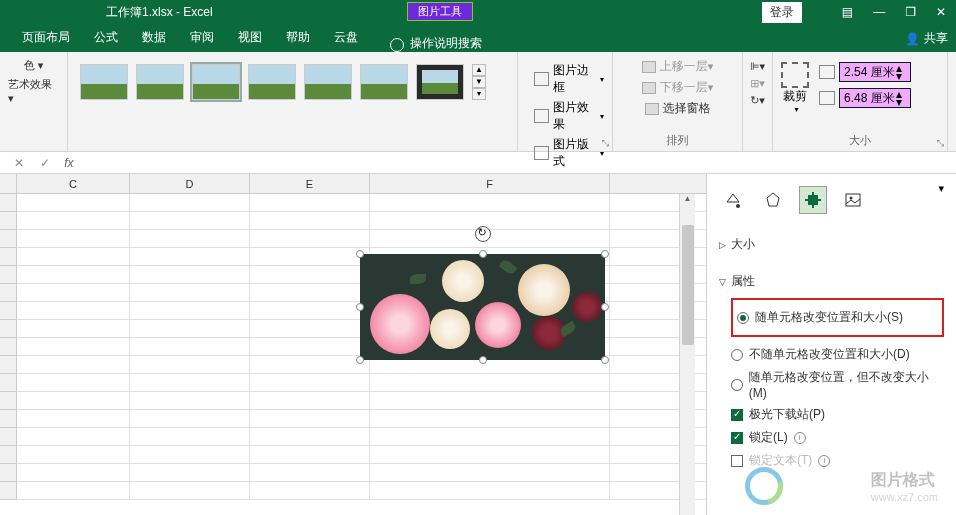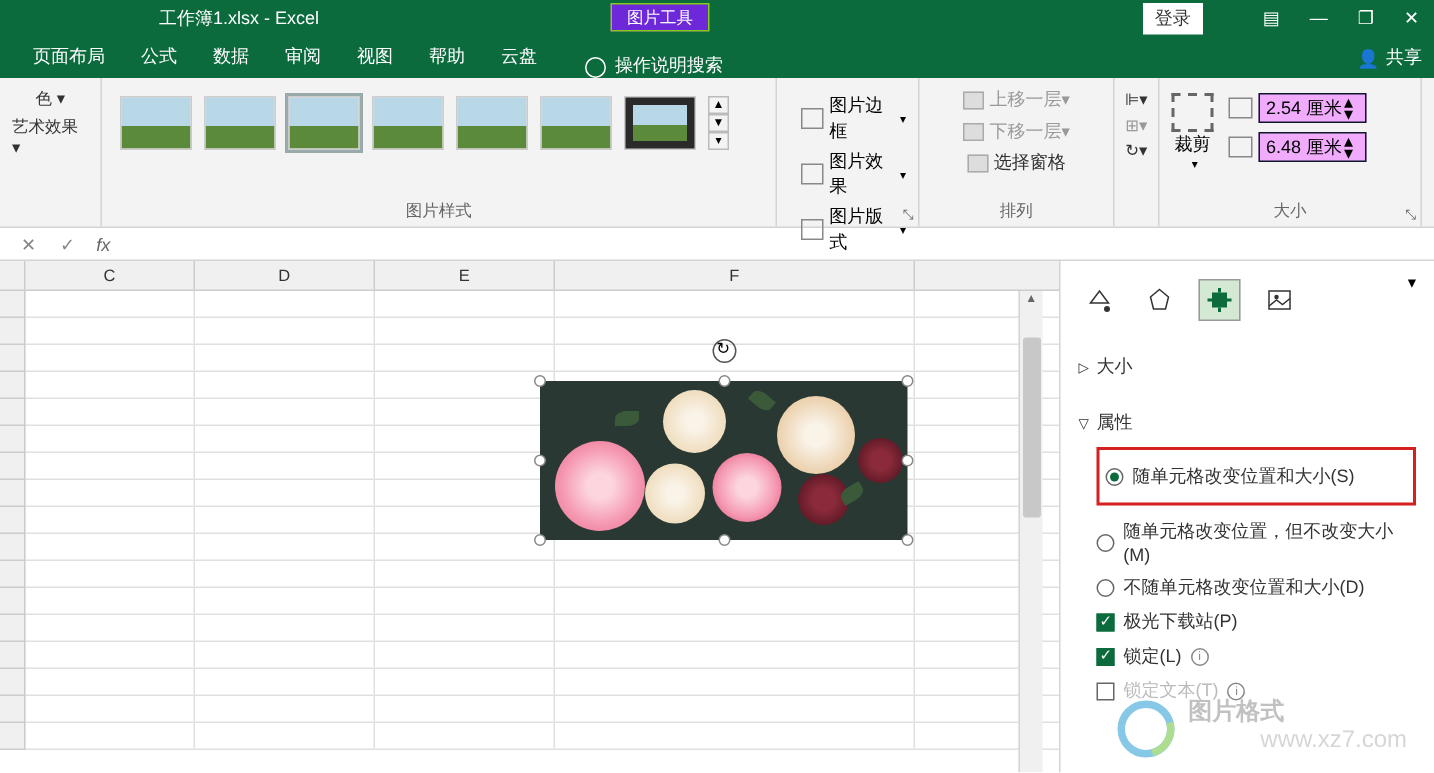--- a/index.html
+++ b/index.html
@@ -90,21 +90,21 @@
 .radio{width:12px;height:12px;border:1px solid #666;border-radius:50%;margin-right:6px;position:relative;}
 .radio.checked::after{content:"";position:absolute;inset:2px;background:#0c6b3d;border-radius:50%;}
 .checkbox{width:12px;height:12px;border:1px solid #666;margin-right:6px;position:relative;background:#fff;}
 .checkbox.checked{background:#0c6b3d;border-color:#0c6b3d;}
 .checkbox.checked::after{content:"✓";color:#fff;font-size:10px;position:absolute;left:1px;top:-2px;}
 .info-icon{width:12px;height:12px;border:1px solid #888;border-radius:50%;font-size:8px;text-align:center;line-height:10px;color:#888;margin-left:6px;}
 .watermark{position:absolute;right:18px;bottom:12px;opacity:0.6;}
 .wm-logo{width:38px;height:38px;border-radius:50%;border:5px solid #3aa5d8;position:absolute;right:155px;bottom:-2px;}
 .wm-logo::after{content:"";position:absolute;inset:-5px;border:5px solid transparent;border-right-color:#7ac84a;border-radius:50%;transform:rotate(30deg);}
 .wm-text{font-size:16px;color:#999;font-weight:bold;}
-.wm-url{font-size:16px;color:#bbb;margin-left:48px;}
+.wm-url{font-size:11px;color:#bbb;}
 .scrollbar-v{position:absolute;left:679px;top:20px;width:16px;bottom:0;background:#f0f0f0;border-left:1px solid #d4d4d4;}
 .sb-thumb{width:12px;height:120px;background:#c8c8c8;margin:16px auto;border-radius:2px;}
 .sb-btn{width:100%;height:15px;text-align:center;font-size:8px;color:#666;}
 .grid-container{flex:1;overflow:hidden;position:relative;width:695px;}
 .disabled{color:#bbb;}
 </style>
 </head>
 <body>
 
 <div class="titlebar">
@@ -150,21 +150,20 @@
     <div class="style-thumb sel"></div>
     <div class="style-thumb"></div>
     <div class="style-thumb"></div>
     <div class="style-thumb"></div>
     <div class="style-thumb dark"></div>
     <div class="style-nav">
       <div class="style-nav-btn">▲</div>
       <div class="style-nav-btn">▼</div>
       <div class="style-nav-btn">▾</div>
     </div>
-    <div class="group-label">图片样式</div>
   </div>
   <div class="ribbon-group" style="width:95px;padding-top:6px;">
     <div class="pic-opts">
       <div class="pic-opt">
           <span class="pic-opt-icon"></span>
           <span>图片边框</span>
           <span class="drop-arrow">▾</span>
         </div>
       <div class="pic-opt">
           <span class="pic-opt-icon"></span>
@@ -434,25 +433,25 @@
         </div>
       <div class="section-body">
         <div class="prop-box">
           <div class="radio-row">
             <span class="radio checked"></span>
             <span>随单元格改变位置和大小(S)</span>
           </div>
         </div>
         <div class="radio-row">
           <span class="radio"></span>
-          <span>随单元格改变位置，但不改变大小(M)</span>
+          <span>不随单元格改变位置和大小(D)</span>
         </div>
         <div class="radio-row">
           <span class="radio"></span>
-          <span>不随单元格改变位置和大小(D)</span>
+          <span>随单元格改变位置，但不改变大小(M)</span>
         </div>
         <div class="check-row">
           <span class="checkbox checked"></span>
           <span>极光下载站(P)</span>
         </div>
         <div class="check-row">
           <span class="checkbox checked"></span>
           <span>锁定(L)</span>
           <span class="info-icon">i</span>
         </div>

